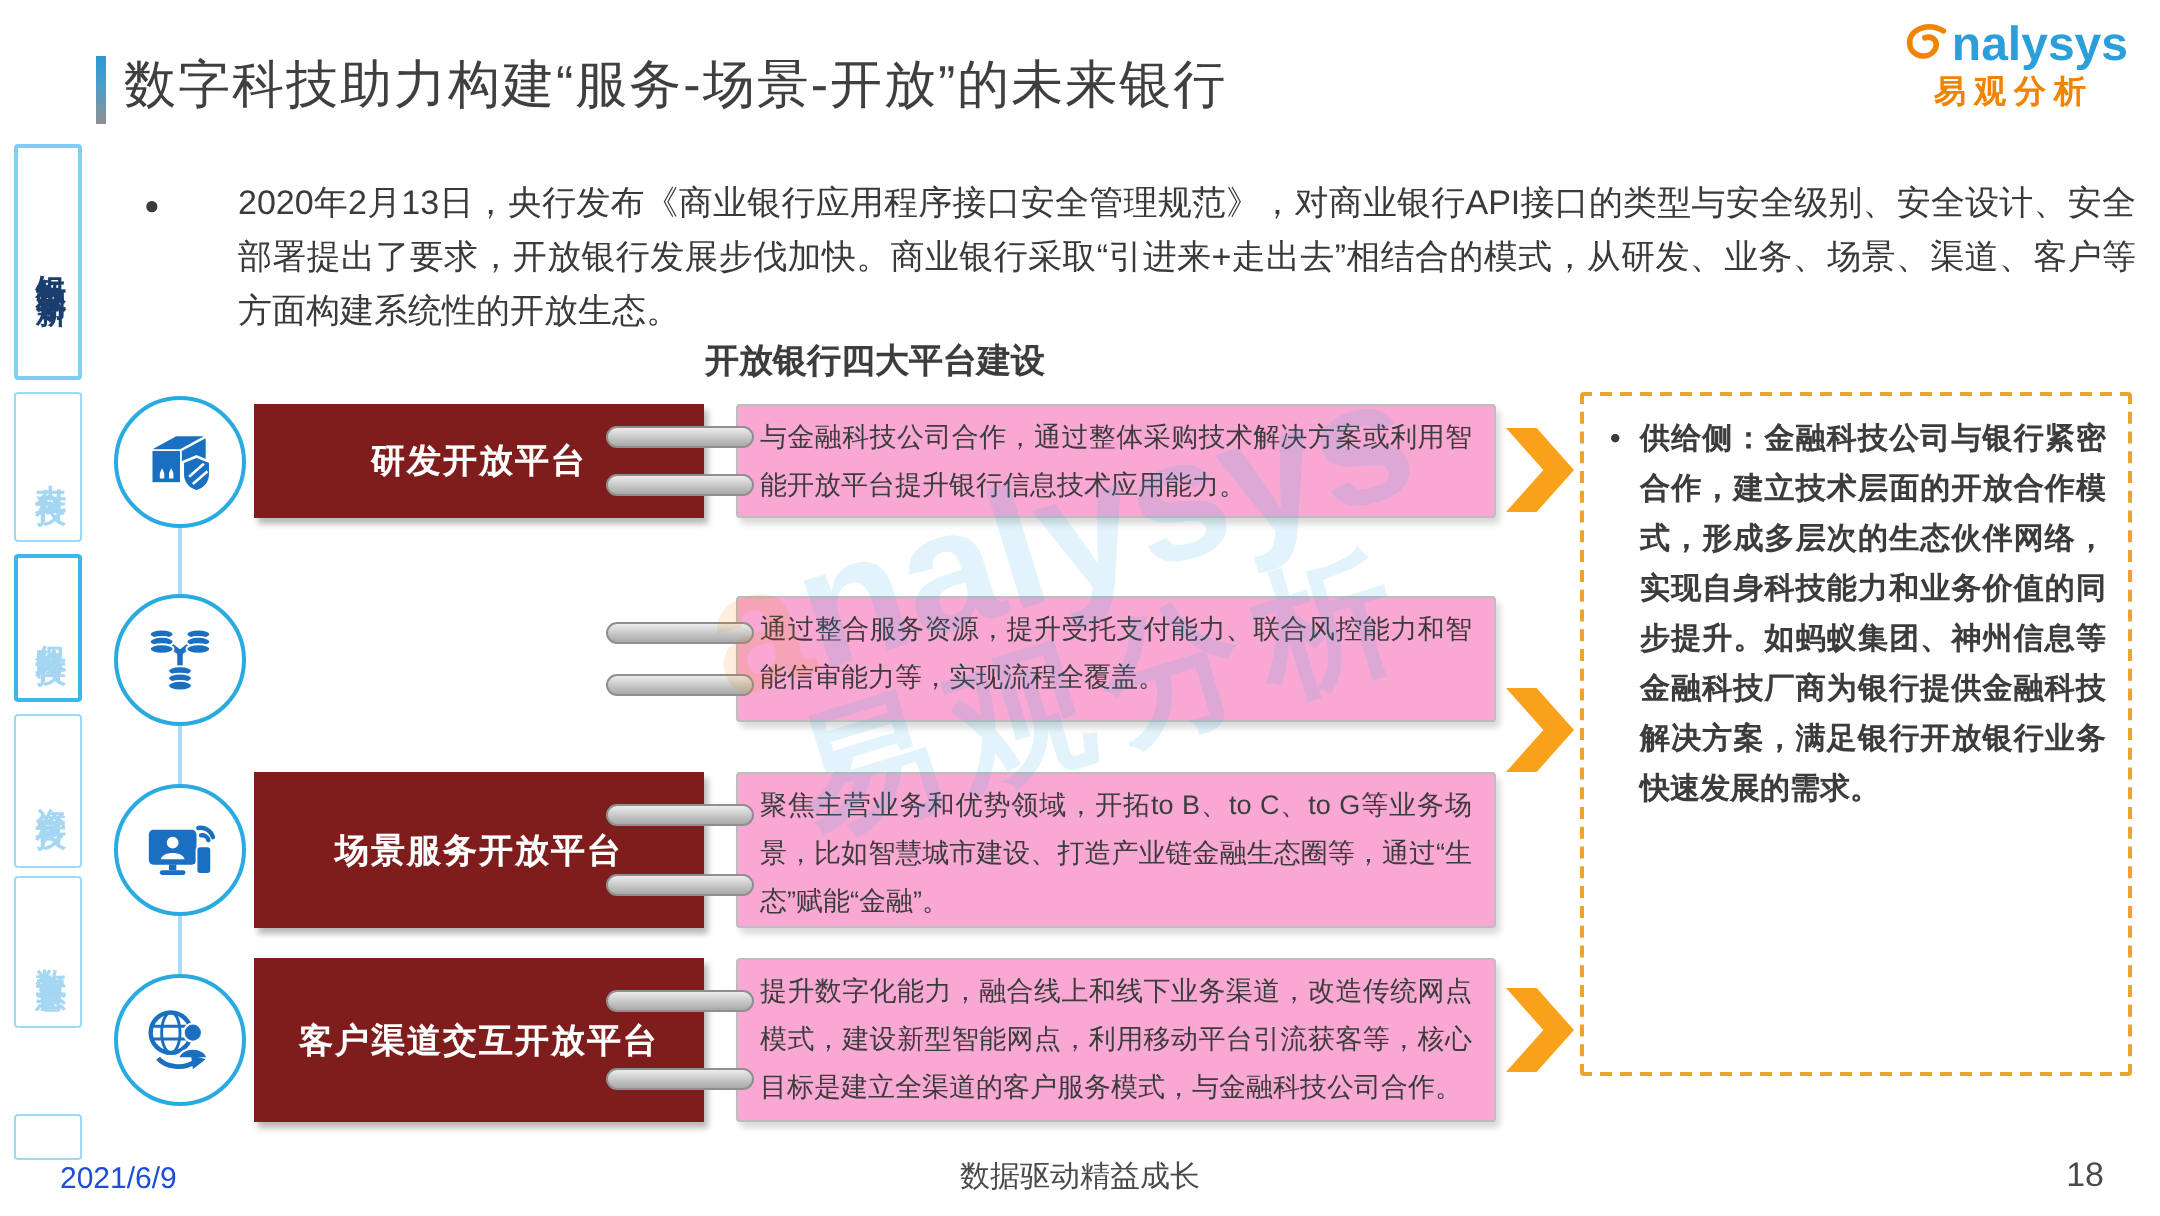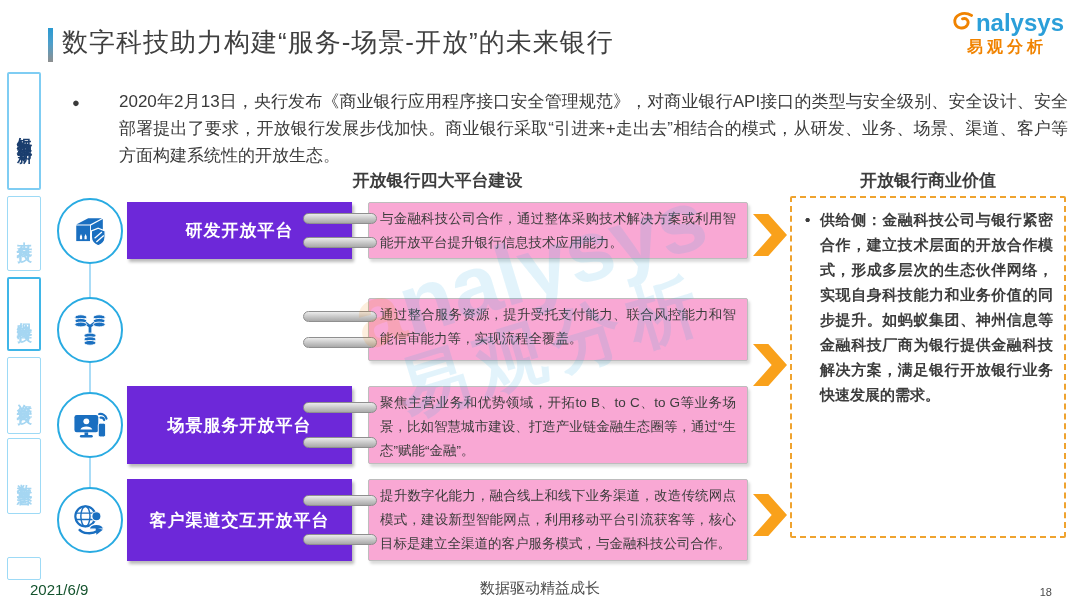--- a/index.html
+++ b/index.html
@@ -36,21 +36,21 @@
   .col-header.right{left:790px;width:276px;}
 
   
   .vline{position:absolute;left:89px;top:230px;width:2px;height:288px;background:#aadcf7;z-index:0;}
 
   
   .prow{position:absolute;left:0;width:1080px;z-index:1;}
   .row-circle{position:absolute;left:57px;top:50%;transform:translateY(-50%);
     width:66px;height:66px;border-radius:50%;background:#fff;border:2.5px solid #29abe2;
     box-sizing:border-box;display:flex;align-items:center;justify-content:center;z-index:1;}
-  .row-label{position:absolute;left:127px;top:0;bottom:0;width:225px;background:#6d28d9;
+  .row-label{position:absolute;left:127px;top:0;bottom:0;width:225px;background:#7f1d1d;
     color:#ffffff;font-size:17px;font-weight:bold;letter-spacing:1px;
     display:flex;align-items:center;justify-content:center;box-shadow:2px 3px 3px rgba(0,0,0,.28);}
   .row-desc{position:absolute;left:368px;top:0;bottom:0;width:380px;box-sizing:border-box;
     background:#f9a8d4;border:1px solid #bdbdbd;border-radius:2px;box-shadow:2px 3px 3px rgba(0,0,0,.15);
     padding:4px 11px;font-size:13.5px;line-height:24px;color:#3c3c3c;
     display:flex;text-align:justify;}
   .pin{position:absolute;left:303px;width:74px;height:11px;border-radius:6px;z-index:2;
     background:linear-gradient(180deg,#ececec 0%,#c6c6c6 55%,#a9a9a9 100%);
     border:1px solid #8f8f8f;box-sizing:border-box;}
   .pin.a{top:20%;} .pin.b{bottom:20%;}
@@ -67,23 +67,23 @@
   .vp-item .vp-dot{position:absolute;left:2px;top:0;font-weight:normal;color:#3c3c3c;}
 
   
   .watermark{position:absolute;left:305px;top:222px;width:470px;text-align:center;
     transform:rotate(-17deg);opacity:.13;z-index:4;pointer-events:none;line-height:1.05;}
   .wm1{font-size:86px;font-weight:bold;color:#29abe2;}
   .wm1 .wm-a{color:#f08300;}
   .wm2{font-size:70px;font-weight:bold;color:#29abe2;letter-spacing:10px;}
 
   
-  .footer-date{position:absolute;left:30px;bottom:10px;font-size:15px;color:#14532d;margin-top:44px;}
+  .footer-date{position:absolute;left:30px;bottom:10px;font-size:15px;color:#1d4ed8;margin-top:44px;}
   .footer-center{position:absolute;left:0;bottom:10px;width:100%;text-align:center;font-size:15px;color:#4a4a4a;}
-  .footer-page{position:absolute;right:28px;bottom:10px;font-size:11px;color:#4a4a4a;}
+  .footer-page{position:absolute;right:28px;bottom:10px;font-size:17px;color:#4a4a4a;}
 
   .icon-svg{display:block;}
 </style>
 </head>
 <body>
 
 <div class="slide">
 
   <div class="accent-bar"></div>
   <div class="page-title">数字科技助力构建“服务-场景-开放”的未来银行</div>
@@ -105,21 +105,20 @@
   <div class="side-item" style="top:357px;height:77px;">资管科技</div>
   <div class="side-item" style="top:438px;height:76px;">数字普惠</div>
   <div class="side-item partial" style="top:557px;height:23px;"></div>
 
   <div class="intro">
     <span class="dot">●</span>
     <span class="txt">2020年2月13日，央行发布《商业银行应用程序接口安全管理规范》，对商业银行API接口的类型与安全级别、安全设计、安全部署提出了要求，开放银行发展步伐加快。商业银行采取“引进来+走出去”相结合的模式，从研发、业务、场景、渠道、客户等方面构建系统性的开放生态。</span>
   </div>
 
   <div class="col-header left">开放银行四大平台建设</div>
-  <div class="col-header right">开放银行商业价值</div>
 
   <div class="vline"></div>
 
   <div class="prow" style="top:202px;height:57px;">
     <div class="row-circle">
       <svg class="icon-svg" width="44" height="44" viewBox="0 0 48 48">
         <polygon points="9,17 22,10 37,10 24,17" fill="#1a6fc0"></polygon>
         <rect x="9" y="18" width="15" height="17" fill="#1a6fc0"></rect>
         <polygon points="25,18 38,11 38,24 33,22 30,24 25,26" fill="#1a6fc0"></polygon>
         <path d="M13 30 l2.4 0 0 3 -2.4 0 z M13 30 l1.2 -2.6 1.2 2.6 z" fill="#ffffff"></path>

